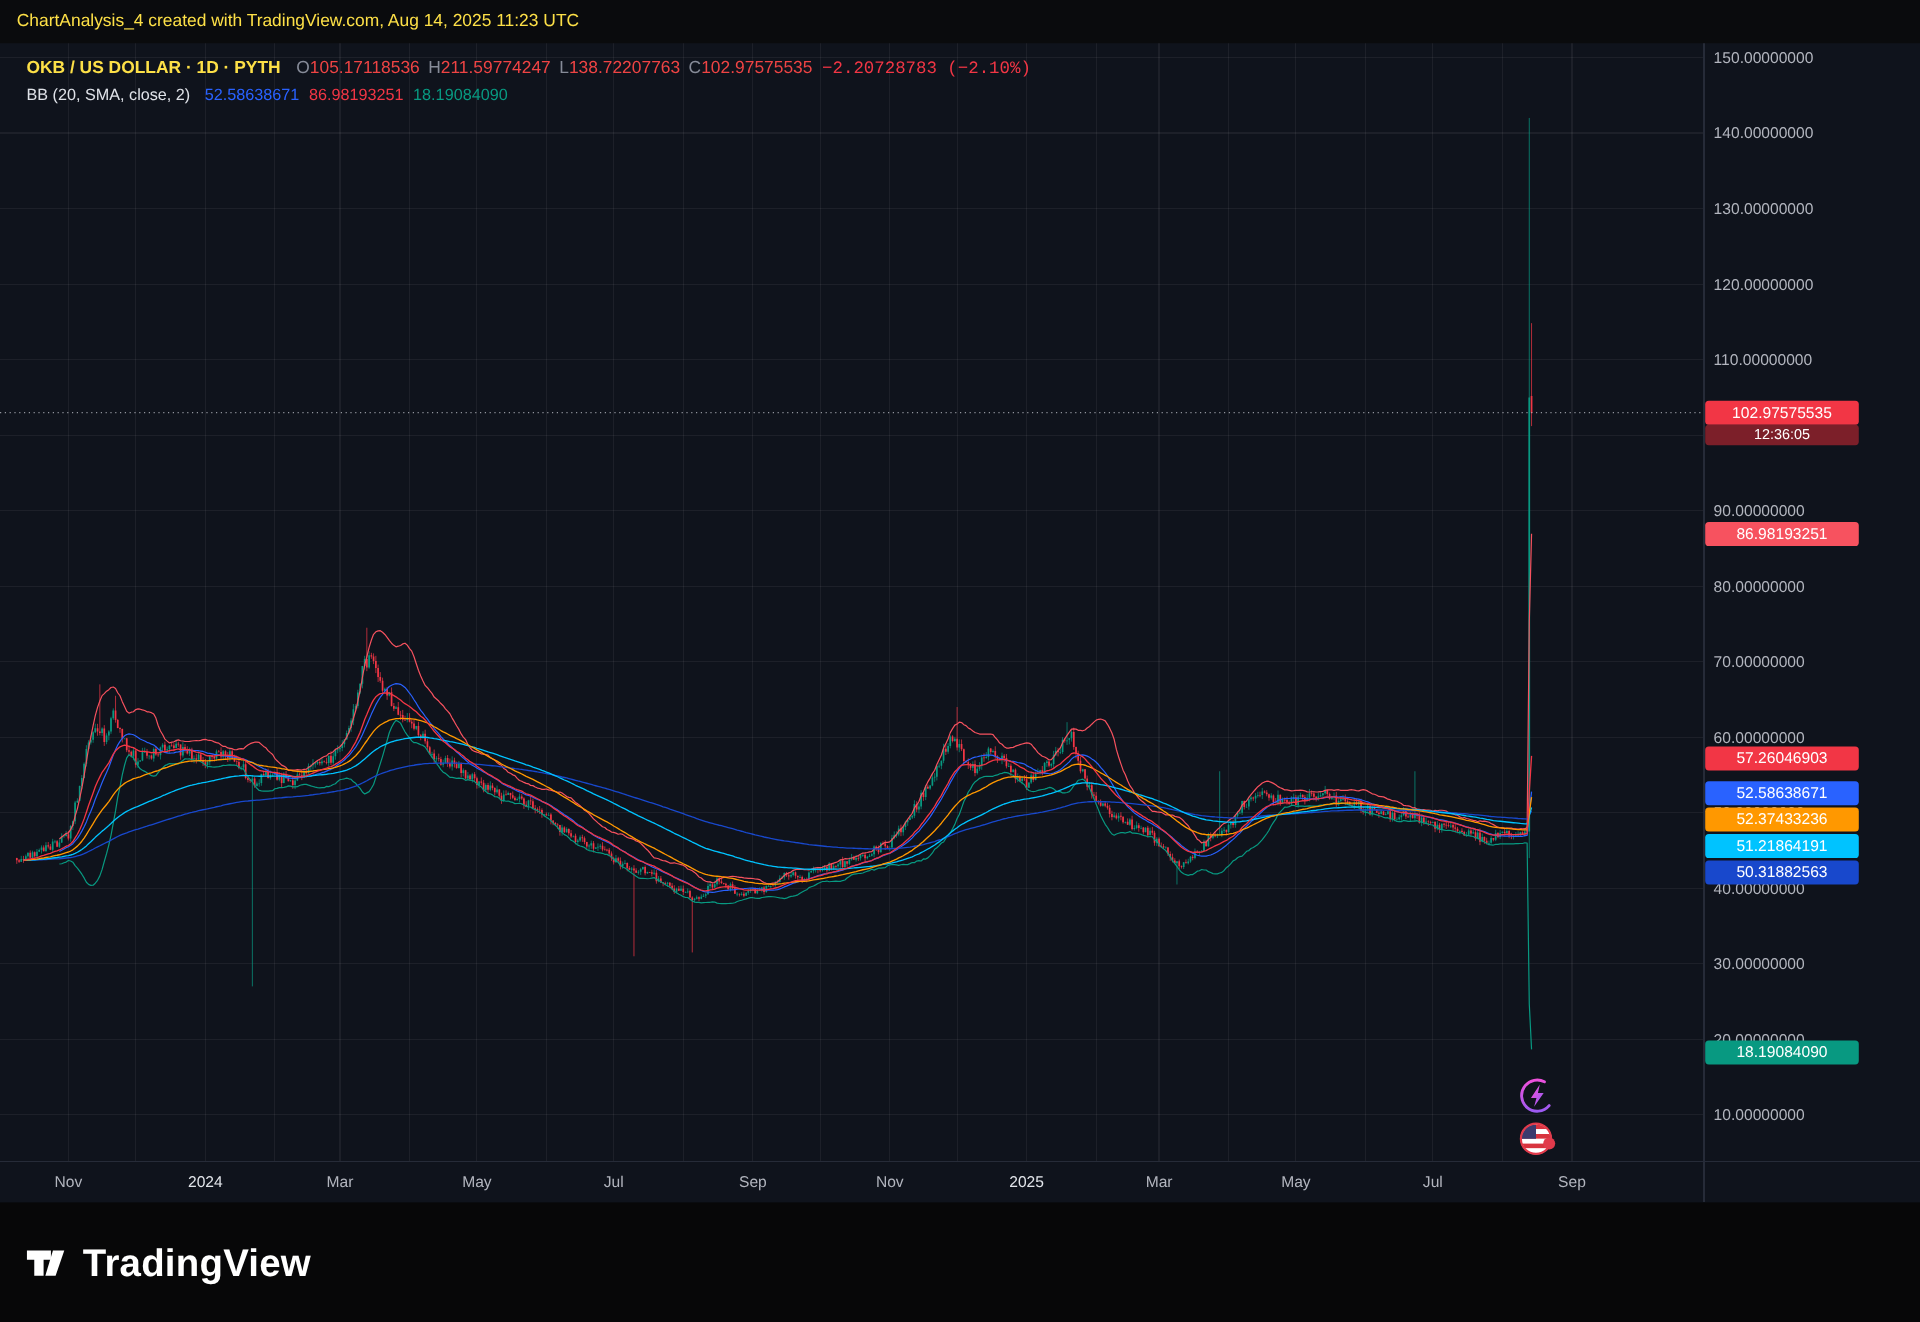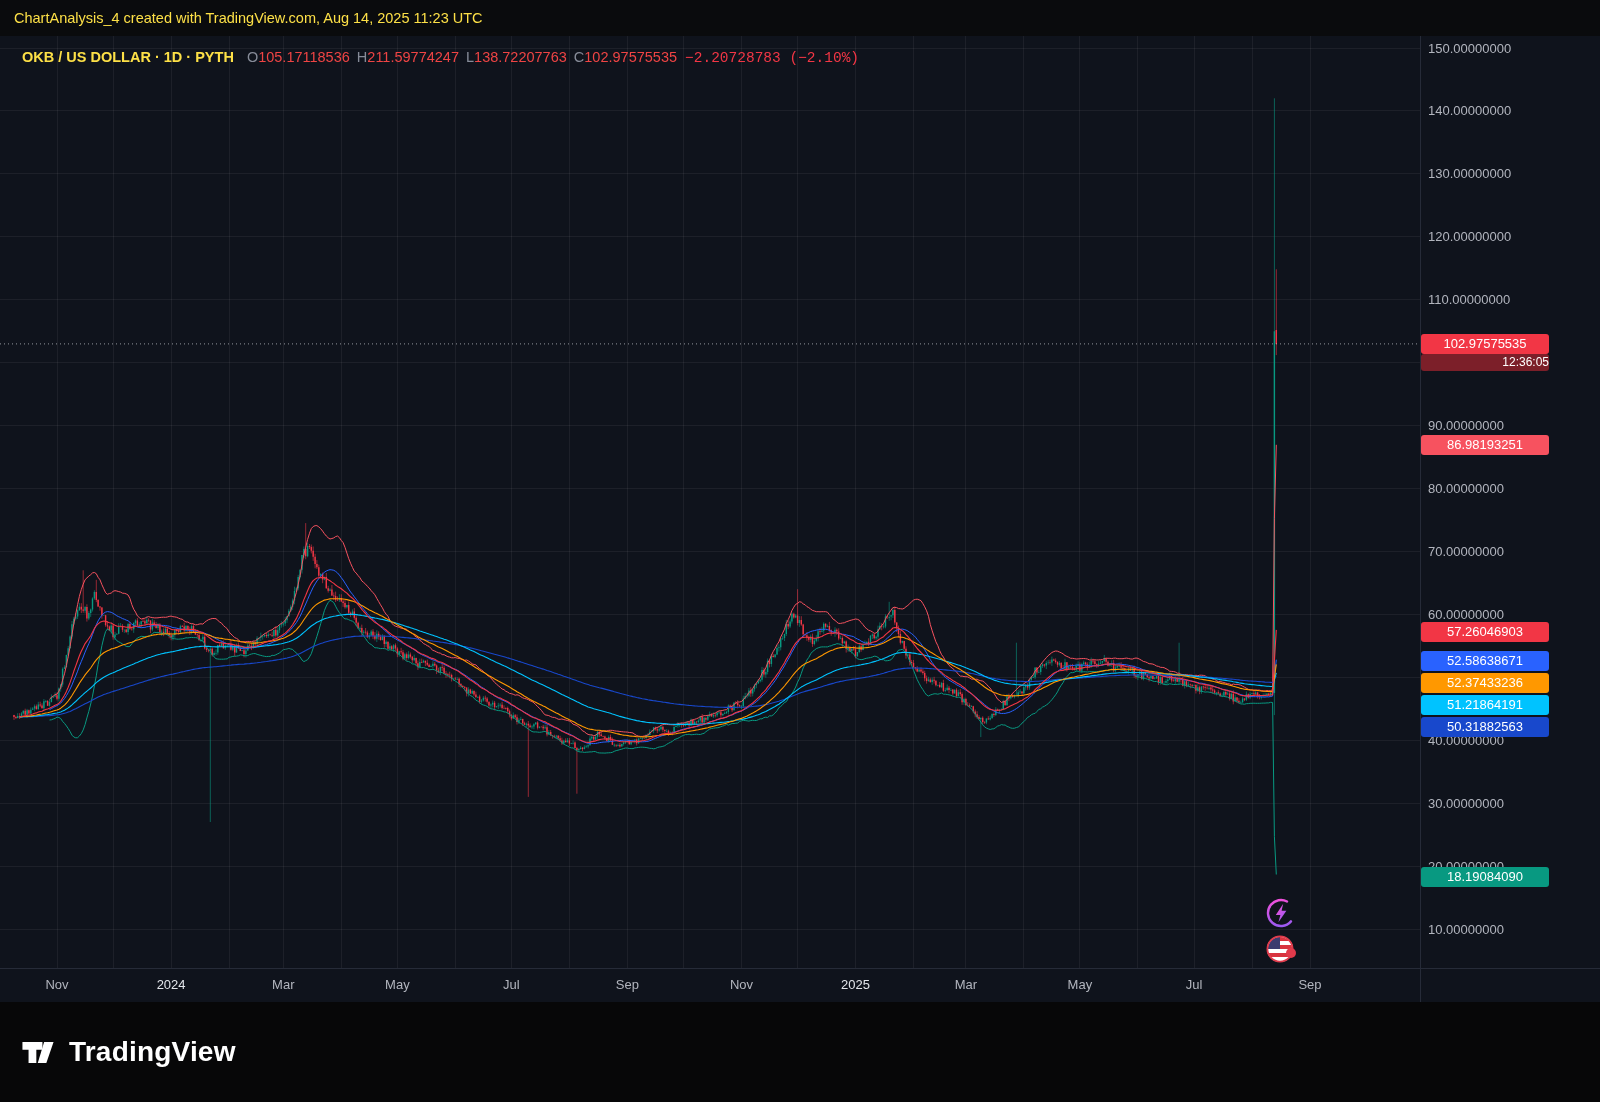--- a/index.html
+++ b/index.html
@@ -31,21 +31,21 @@
 
   #price-axis { position:absolute; left:1420px; top:36px; width:180px; height:932px; z-index:2; }
   #time-axis { position:absolute; left:0; top:968px; width:1600px; height:34px; z-index:2; }
 
   .fab { position:absolute; width:34px; height:34px; z-index:4; border-radius:50%; }
   #fab1 { left:1264px; top:896px; }
   #fab2 { left:1264px; top:932px; }
 
   #footer { position:absolute; top:1002px; left:0; width:1600px; height:100px; background:#070708;
     display:flex; align-items:center; padding-left:18px; gap:11px; z-index:6; }
-  #footer .brand { color:#ffffff; font-size:28px; font-weight:700; letter-spacing:0.2px; }
+  #footer .brand { color:#ffffff; font-size:32px; font-weight:700; letter-spacing:0.2px; }
 </style>
 </head>
 <body>
 
 <div id="topbar">
   <span>ChartAnalysis_4 created with TradingView.com, Aug 14, 2025 11:23 UTC</span>
 </div>
 
 <div id="pane"></div>
 
@@ -141,27 +141,30 @@
       <text x="1079.9" y="989" text-anchor="middle" fill="#b2b5be" font-size="13">May</text>
       <text x="1194.0" y="989" text-anchor="middle" fill="#b2b5be" font-size="13">Jul</text>
       <text x="1310.0" y="989" text-anchor="middle" fill="#b2b5be" font-size="13">Sep</text>
     </g>
   </svg>
 
 <div class="legend">
   <div class="lrow first">
     <span class="ttl">OKB / US DOLLAR · 1D · PYTH</span><span class="lbl">O</span><span class="num">105.17118536</span><span class="lbl">H</span><span class="num">211.59774247</span><span class="lbl">L</span><span class="num">138.72207763</span><span class="lbl">C</span><span class="num">102.97575535</span><span class="chg">−2.20728783 (−2.10%)</span>
   </div>
+  <div class="lrow">
+    <span class="ttl2">BB (20, SMA, close, 2)</span><span class="v blue">52.58638671</span><span class="v red">86.98193251</span><span class="v teal">18.19084090</span>
+  </div>
 </div>
 
 <div id="price-axis"></div>
 <div id="time-axis"></div>
 <div id="price-tags">
     <div class="ptag" style="top: 334px; background: rgb(242, 54, 69);">102.97575535</div>
-    <div class="ptag cdown" style="top: 354px; background: rgb(124, 31, 41); text-align: right;">12:36:05</div>
+    <div class="ptag cdown" style="top: 354px; background: rgb(124, 31, 41);">12:36:05</div>
     <div class="ptag" style="top: 435px; background: rgb(247, 82, 95);">86.98193251</div>
     <div class="ptag" style="top: 622px; background: rgb(242, 54, 69);">57.26046903</div>
     <div class="ptag" style="top: 651px; background: rgb(41, 98, 255);">52.58638671</div>
     <div class="ptag" style="top: 673px; background: rgb(255, 152, 0);">52.37433236</div>
     <div class="ptag" style="top: 695px; background: rgb(0, 195, 255);">51.21864191</div>
     <div class="ptag" style="top: 717px; background: rgb(24, 72, 204);">50.31882563</div>
     <div class="ptag" style="top: 867px; background: rgb(8, 153, 129);">18.19084090</div>
   </div>
 
 <div class="fab" id="fab1">

